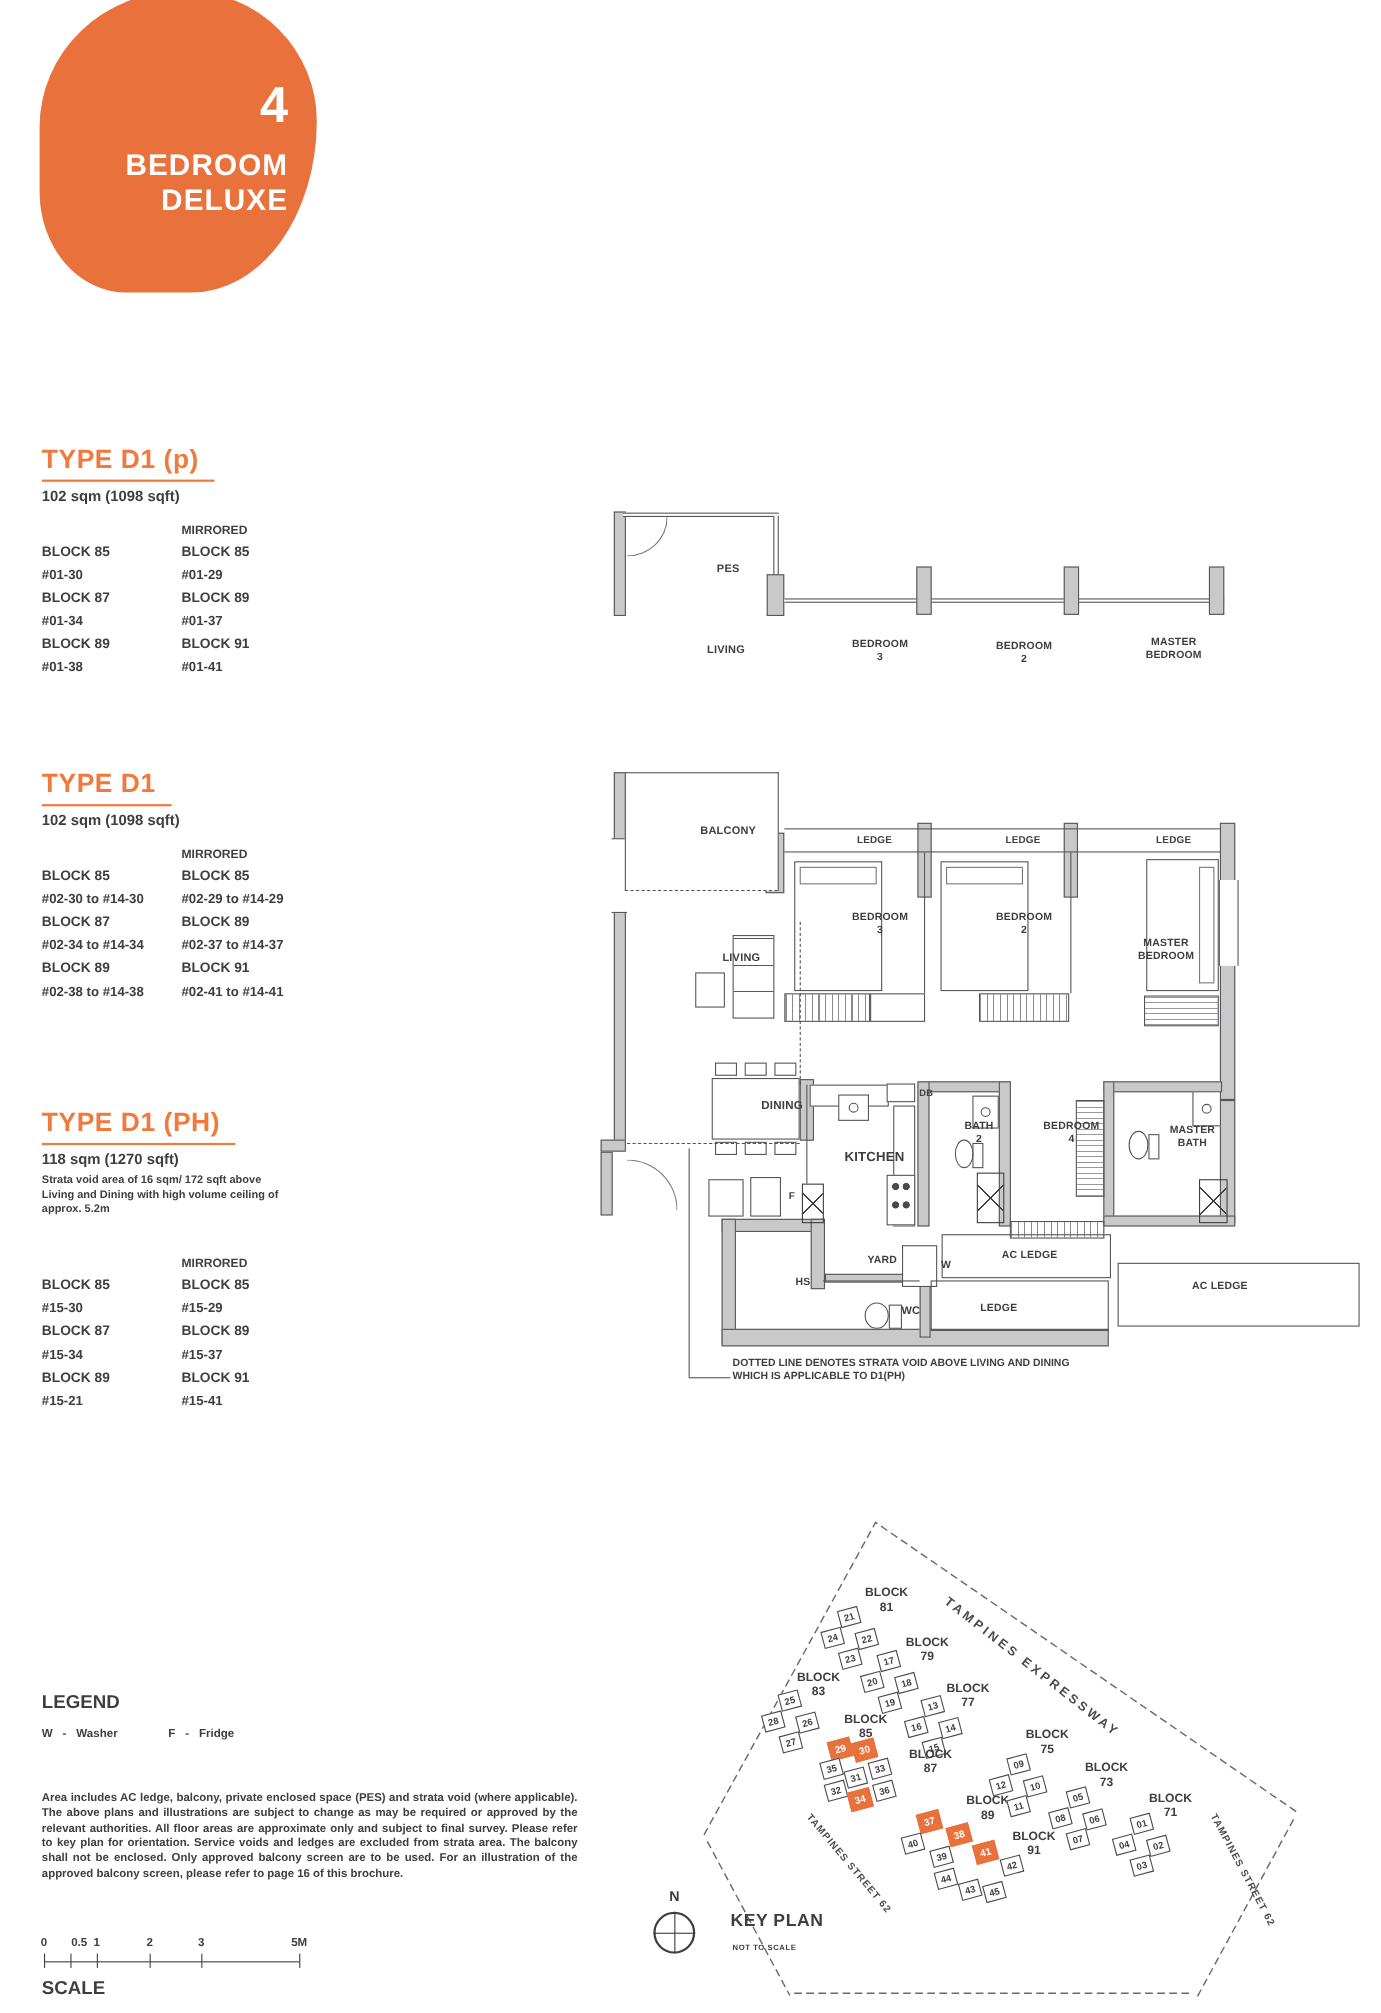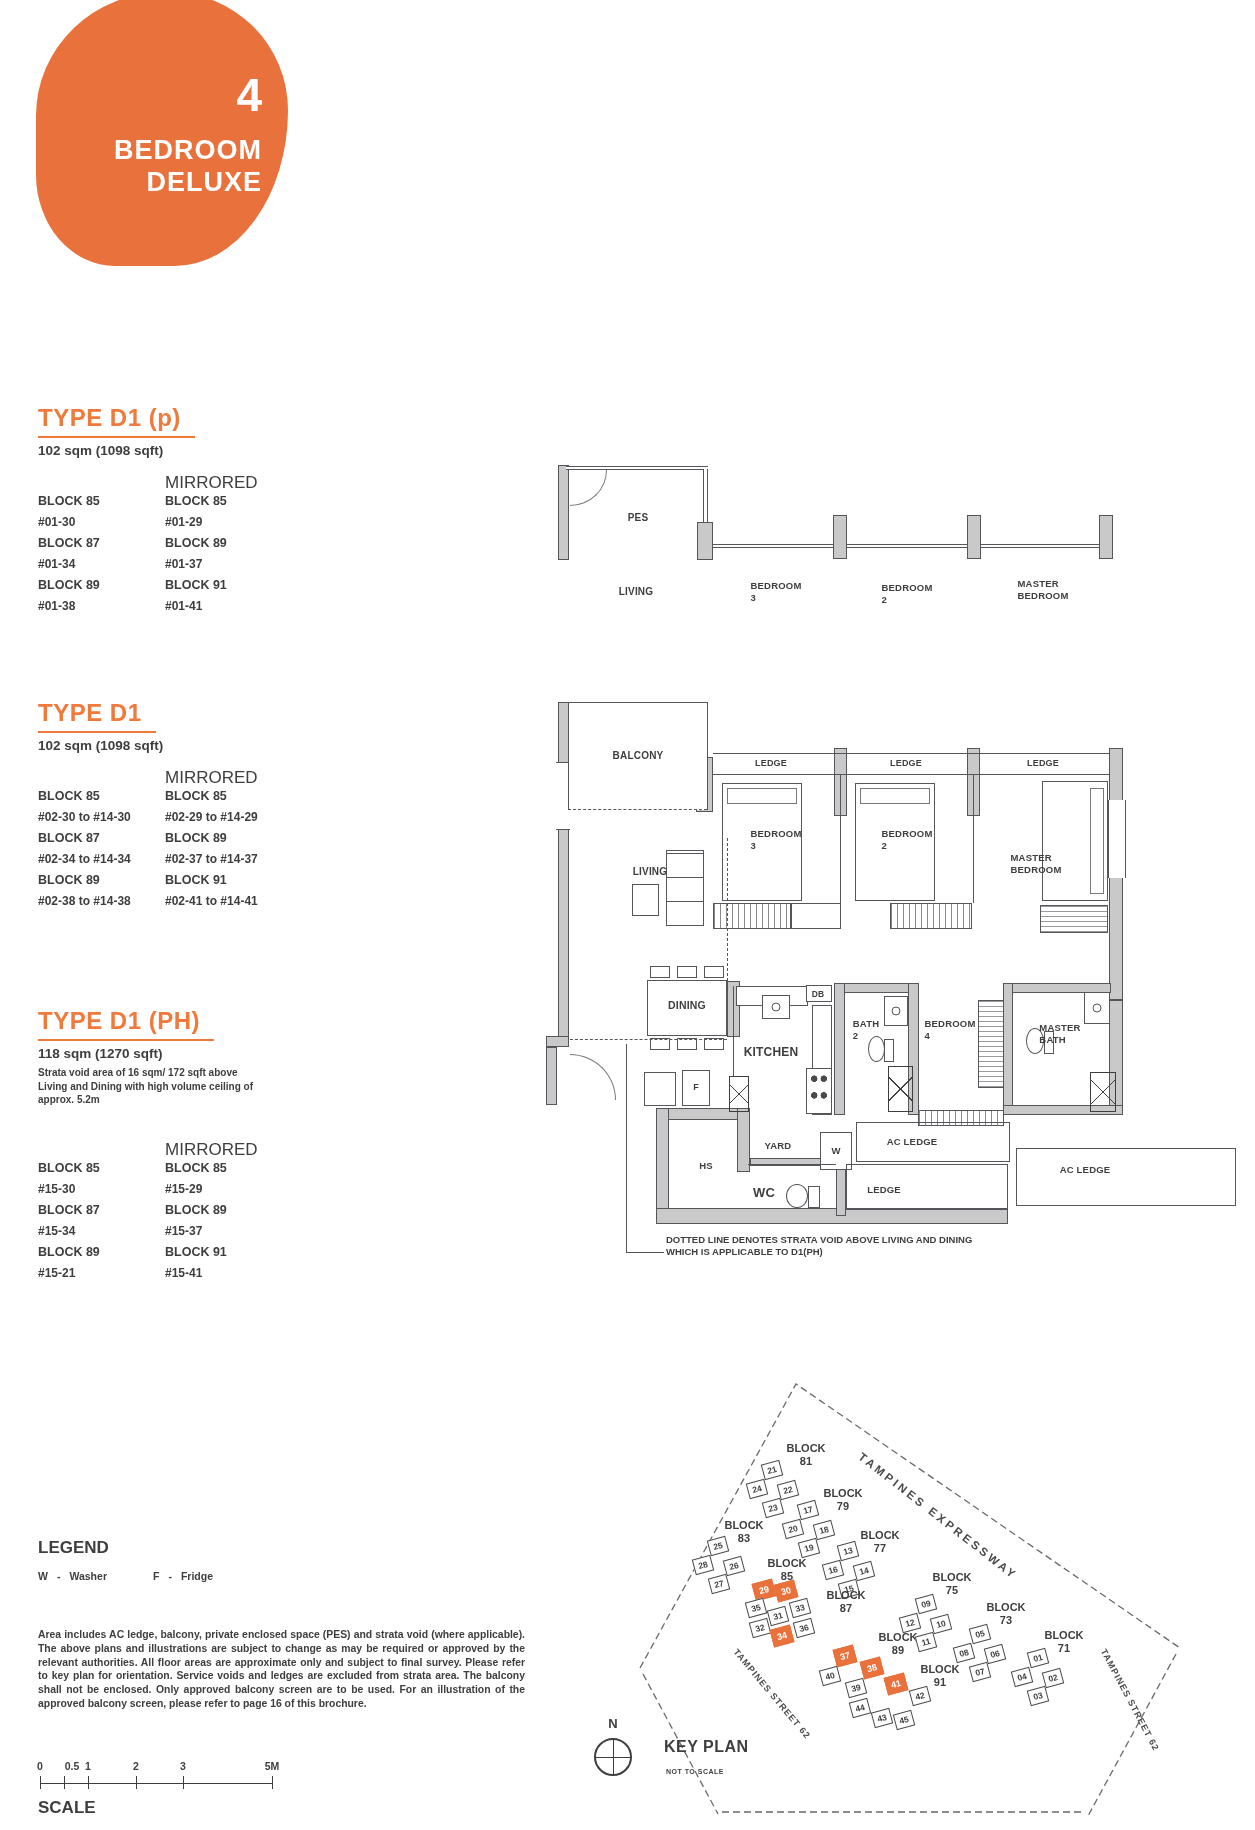--- a/index.html
+++ b/index.html
@@ -12,21 +12,21 @@
   .badge-num{font-size:46px;line-height:1;}
   .badge-line{font-size:27px;line-height:1.2;letter-spacing:1px;}
   
   .type{position:absolute;left:38px;width:300px;}
   .type h2{margin:0;display:inline-block;font-size:24px;line-height:1.1;color:#F0793C;
            border-bottom:2.5px solid #F0793C;padding:0 14px 5px 0;letter-spacing:.5px;}
   .type .area{font-size:13.5px;font-weight:700;margin-top:5px;}
   .type .tnote{font-size:10px;font-weight:700;margin-top:5px;width:225px;line-height:1.35;}
   .cols{display:grid;grid-template-columns:127px auto;margin-top:16px;}
   .col-left{padding-top:17px;}
-  .mh{font-size:17px;font-weight:400;line-height:17px;}
+  .mh{font-size:11px;font-weight:700;line-height:17px;}
   .bn{font-size:12.5px;font-weight:700;line-height:21px;}
   .bu{font-size:12px;font-weight:700;line-height:21px;}
   
   .gw{position:absolute;background:#C9C9C9;border:1px solid #55565A;box-sizing:border-box;}
   .tl{position:absolute;border:1px solid #55565A;box-sizing:border-box;background:#fff;}
   .dl2{position:absolute;border-top:1px solid #55565A;border-bottom:1px solid #55565A;box-sizing:border-box;background:#fff;}
   .vl{position:absolute;width:0;border-left:1px solid #55565A;}
   .hl{position:absolute;height:0;border-top:1px solid #55565A;}
   .hatch{position:absolute;border:1px solid #55565A;box-sizing:border-box;
          background:repeating-linear-gradient(90deg,#8a8a8c 0 1px,transparent 1px 6px);}
@@ -50,21 +50,21 @@
         border-radius:50%;transform:translate(-50%,-50%);}
   .stove{background-image:radial-gradient(circle at 30% 22%,#4a4a4c 0 3px,transparent 3.5px),
         radial-gradient(circle at 70% 22%,#4a4a4c 0 3px,transparent 3.5px),
         radial-gradient(circle at 30% 60%,#4a4a4c 0 3px,transparent 3.5px),
         radial-gradient(circle at 70% 60%,#4a4a4c 0 3px,transparent 3.5px);}
   .toilet{position:absolute;}
   .toilet::before{content:"";position:absolute;left:0;top:2px;width:58%;height:calc(100% - 6px);
         border:1px solid #55565A;border-radius:50%;}
   .toilet::after{content:"";position:absolute;right:0;top:15%;width:30%;height:70%;border:1px solid #55565A;}
   .plan-label{position:absolute;transform:translate(-50%,-50%);font-weight:700;font-size:9.5px;
-        white-space:pre-line;line-height:1.25;letter-spacing:.2px;color:#3E3E40;}
+        text-align:center;white-space:pre-line;line-height:1.25;letter-spacing:.2px;color:#3E3E40;margin-left:24px;}
   .plan-note{position:absolute;left:666px;top:1234px;width:310px;font-size:9.5px;font-weight:700;line-height:1.3;}
   
   .legend-title{position:absolute;left:38px;top:1538px;font-size:17px;font-weight:700;}
   .legend-items{position:absolute;left:38px;top:1570px;font-size:10.5px;font-weight:700;}
   .legend-items .li{display:inline-block;margin-right:46px;}
   .legend-items .dash{display:inline-block;margin:0 9px;}
   .disclaimer{position:absolute;left:38px;top:1628px;width:487px;font-size:10.4px;font-weight:700;
         line-height:1.33;text-align:justify;}
   .scale-base{position:absolute;left:40px;top:1783px;width:232px;height:0;border-top:1.5px solid #3E3E40;}
   .scale-tick{position:absolute;width:0;height:13px;border-left:1.5px solid #3E3E40;top:1776px;}
@@ -281,21 +281,21 @@
 4</div>
       <div class="plan-label" style="left: 1060px; top: 1034px;">MASTER
 BATH</div>
       <div class="plan-label" style="left: 771px; top: 1052px; font-size: 12px;">KITCHEN</div>
       <div class="plan-label" style="left: 696px; top: 1088px; font-size: 9px;">F</div>
       <div class="plan-label" style="left: 778px; top: 1146px; font-size: 9.5px;">YARD</div>
       <div class="plan-label" style="left: 836px; top: 1151px; font-size: 9.5px;">W</div>
       <div class="plan-label" style="left: 912px; top: 1142px; font-size: 9.5px;">AC LEDGE</div>
       <div class="plan-label" style="left: 1085px; top: 1170px; font-size: 9.5px;">AC LEDGE</div>
       <div class="plan-label" style="left: 706px; top: 1166px; font-size: 9.5px;">HS</div>
-      <div class="plan-label" style="left: 764px; top: 1193px; font-size: 13px;">WC</div>
+      <div class="plan-label" style="left: 804px; top: 1193px; font-size: 10px;">WC</div>
       <div class="plan-label" style="left: 884px; top: 1190px; font-size: 9.5px;">LEDGE</div>
     </div>
 
   <div class="plan-note">DOTTED LINE DENOTES STRATA VOID ABOVE LIVING AND DINING WHICH IS APPLICABLE TO D1(PH)</div>
 
   <div class="legend-title">LEGEND</div>
   <div class="legend-items" id="legend-items"><span class="li"><span>W</span><span class="dash">-</span><span>Washer</span></span><span class="li"><span>F</span><span class="dash">-</span><span>Fridge</span></span></div>
   <div class="disclaimer">Area includes AC ledge, balcony, private enclosed space (PES) and strata void (where applicable). The above plans and illustrations are subject to change as may be required or approved by the relevant authorities. All floor areas are approximate only and subject to final survey. Please refer to key plan for orientation. Service voids and ledges are excluded from strata area. The balcony shall not be enclosed. Only approved balcony screen are to be used. For an illustration of the approved balcony screen, please refer to page 16 of this brochure.</div>
   <div class="scale-base"></div>
   <div id="scale-root">

